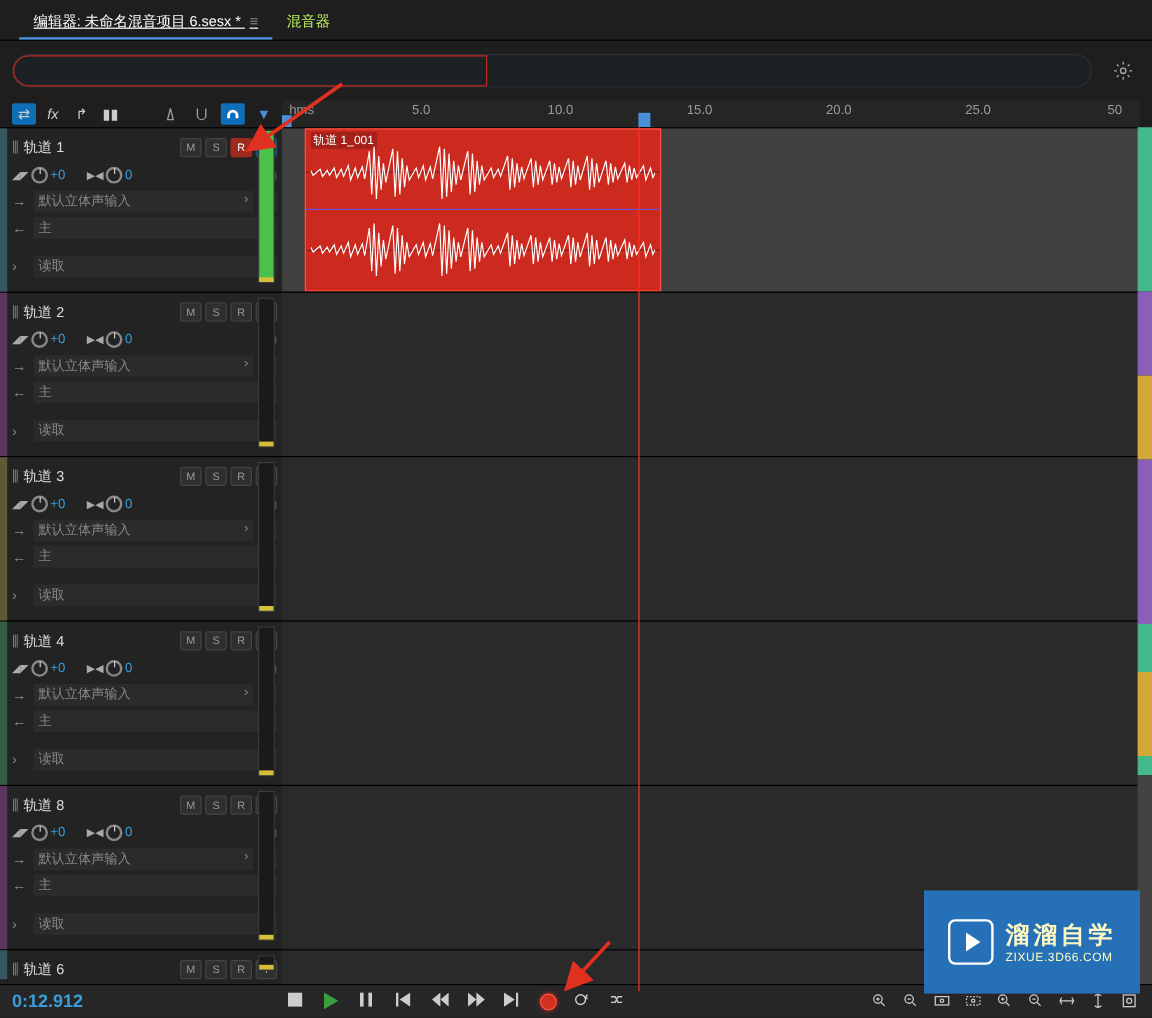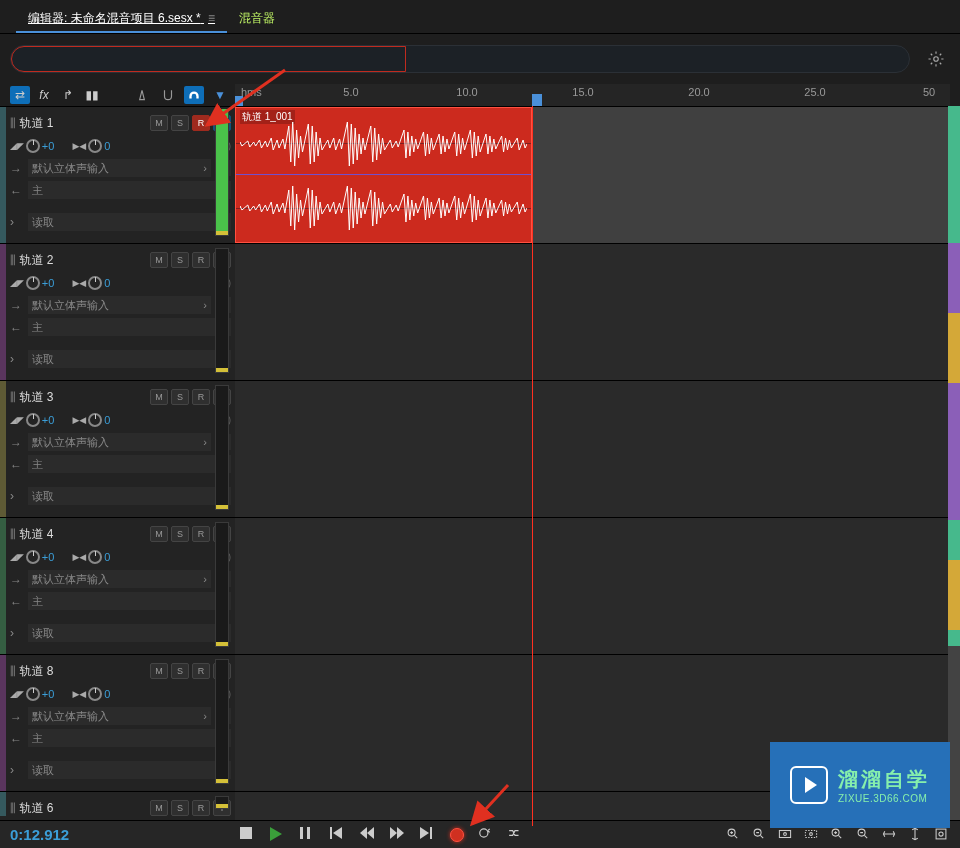--- a/index.html
+++ b/index.html
@@ -178,41 +178,40 @@
   }
   .io-arrow { color: #888; width: 14px; }
   .io-select {
     flex: 1;
     background: #2b2b2b;
     height: 18px;
     padding: 1px 4px;
     color: #888;
     font-size: 11px;
     display: flex;
-    align-items: center;
     justify-content: space-between;
   }
   .io-btn {
     width: 16px; height: 16px;
     background: #2b2b2b;
     display: flex; align-items: center; justify-content: center;
     color: #888;
   }
   .read-row {
     display: flex; align-items: center; height: 22px; gap: 4px;
   }
   .read-toggle { color: #888; width: 14px; }
   .read-select {
     flex: 1;
     background: #2b2b2b;
     height: 18px;
     padding: 1px 4px;
     color: #888;
     font-size: 11px;
-    display: flex; align-items: center; justify-content: space-between;
+    display: flex; align-items: flex-start; justify-content: space-between;
   }
   
   
   .track-lane {
     border-top: 1px solid #000;
     position: relative;
     background: #2a2a2a;
   }
   .meter {
     position: absolute;
@@ -354,21 +353,21 @@
     display: flex; align-items: center; justify-content: center;
     margin-right: 10px;
   }
   .wm-play::after {
     content: '';
     border-left: 12px solid #fff;
     border-top: 8px solid transparent;
     border-bottom: 8px solid transparent;
     margin-left: 3px;
   }
-  .wm-text { color: #86efac; }
+  .wm-text { color: #fef9c3; }
   .wm-title { font-size: 20px; font-weight: bold; letter-spacing: 3px; }
   .wm-url { font-size: 10px; letter-spacing: 0.5px; }
 
   
   .cs-block { position: absolute; right: 0; width: 12px; }
 </style>
 </head>
 <body>
 
 <div class="top-tabs">
@@ -657,21 +656,21 @@
         </div>
       </div>
     </div>
   <div class="tracks-right" id="track-lanes">
     <div class="playhead" style="left:297px"></div>
   <div class="track-lane" style="height: 137px; background: rgb(64, 64, 64);">
         <div class="meter" style="height:125px">
           <div class="meter-green" style="height:126px"></div>
           <div class="meter-yellow"></div>
         </div>
-        <div class="audio-clip" style="width: 297px;">
+        <div class="audio-clip" style="width: 297px; margin-left: 19px;">
       <div class="clip-label">轨道 1_001</div>
       <div class="center-line" style="top:35px"></div>
       <div class="purple-line" style="top:66px"></div>
       <div class="center-line" style="top:100px"></div>
       <div class="waveform" style="top:14px;height:44px"><svg class="wave-svg" viewBox="0 0 294 44" preserveAspectRatio="none">
               <path d="M0 22 L0 20 L2 24 L8 19 L10 25 L14 20 L16 24 L20 18 L22 26 L26 19 L28 25 L32 16 L34 28 L38 18 L40 26 L44 17 L46 27 L50 4 L52 40 L54 0 L56 44 L58 8 L60 36 L62 14 L64 30 L70 2 L72 42 L74 4 L76 40 L78 10 L80 34 L82 16 L84 28 L90 18 L92 26 L96 16 L98 28 L102 17 L104 27 L110 0 L112 44 L114 2 L116 42 L118 6 L120 38 L122 12 L124 32 L126 16 L128 28 L134 4 L136 40 L138 6 L140 38 L142 12 L144 32 L146 16 L148 28 L154 18 L156 26 L160 19 L162 25 L168 8 L170 36 L172 10 L174 34 L176 14 L178 30 L180 17 L182 27 L188 10 L190 34 L192 12 L194 32 L196 16 L198 28 L204 12 L206 32 L208 14 L210 30 L212 17 L214 27 L220 10 L222 34 L224 12 L226 32 L228 16 L230 28 L236 8 L238 36 L240 10 L242 34 L244 14 L246 30 L252 12 L254 32 L256 14 L258 30 L260 17 L262 27 L268 14 L270 30 L272 16 L274 28 L276 18 L278 26 L284 16 L286 28 L290 18 L292 26 L294 22" fill="none" stroke="#fff" stroke-width="1"></path>
             </svg></div>
       <div class="waveform" style="top:78px;height:44px"><svg class="wave-svg" viewBox="0 0 294 44" preserveAspectRatio="none">
               <path d="M0 22 L0 20 L2 24 L8 19 L10 25 L14 20 L16 24 L20 18 L22 26 L26 19 L28 25 L32 16 L34 28 L38 18 L40 26 L44 17 L46 27 L50 4 L52 40 L54 0 L56 44 L58 8 L60 36 L62 14 L64 30 L70 2 L72 42 L74 4 L76 40 L78 10 L80 34 L82 16 L84 28 L90 18 L92 26 L96 16 L98 28 L102 17 L104 27 L110 0 L112 44 L114 2 L116 42 L118 6 L120 38 L122 12 L124 32 L126 16 L128 28 L134 4 L136 40 L138 6 L140 38 L142 12 L144 32 L146 16 L148 28 L154 18 L156 26 L160 19 L162 25 L168 8 L170 36 L172 10 L174 34 L176 14 L178 30 L180 17 L182 27 L188 10 L190 34 L192 12 L194 32 L196 16 L198 28 L204 12 L206 32 L208 14 L210 30 L212 17 L214 27 L220 10 L222 34 L224 12 L226 32 L228 16 L230 28 L236 8 L238 36 L240 10 L242 34 L244 14 L246 30 L252 12 L254 32 L256 14 L258 30 L260 17 L262 27 L268 14 L270 30 L272 16 L274 28 L276 18 L278 26 L284 16 L286 28 L290 18 L292 26 L294 22" fill="none" stroke="#fff" stroke-width="1"></path>
             </svg></div>

